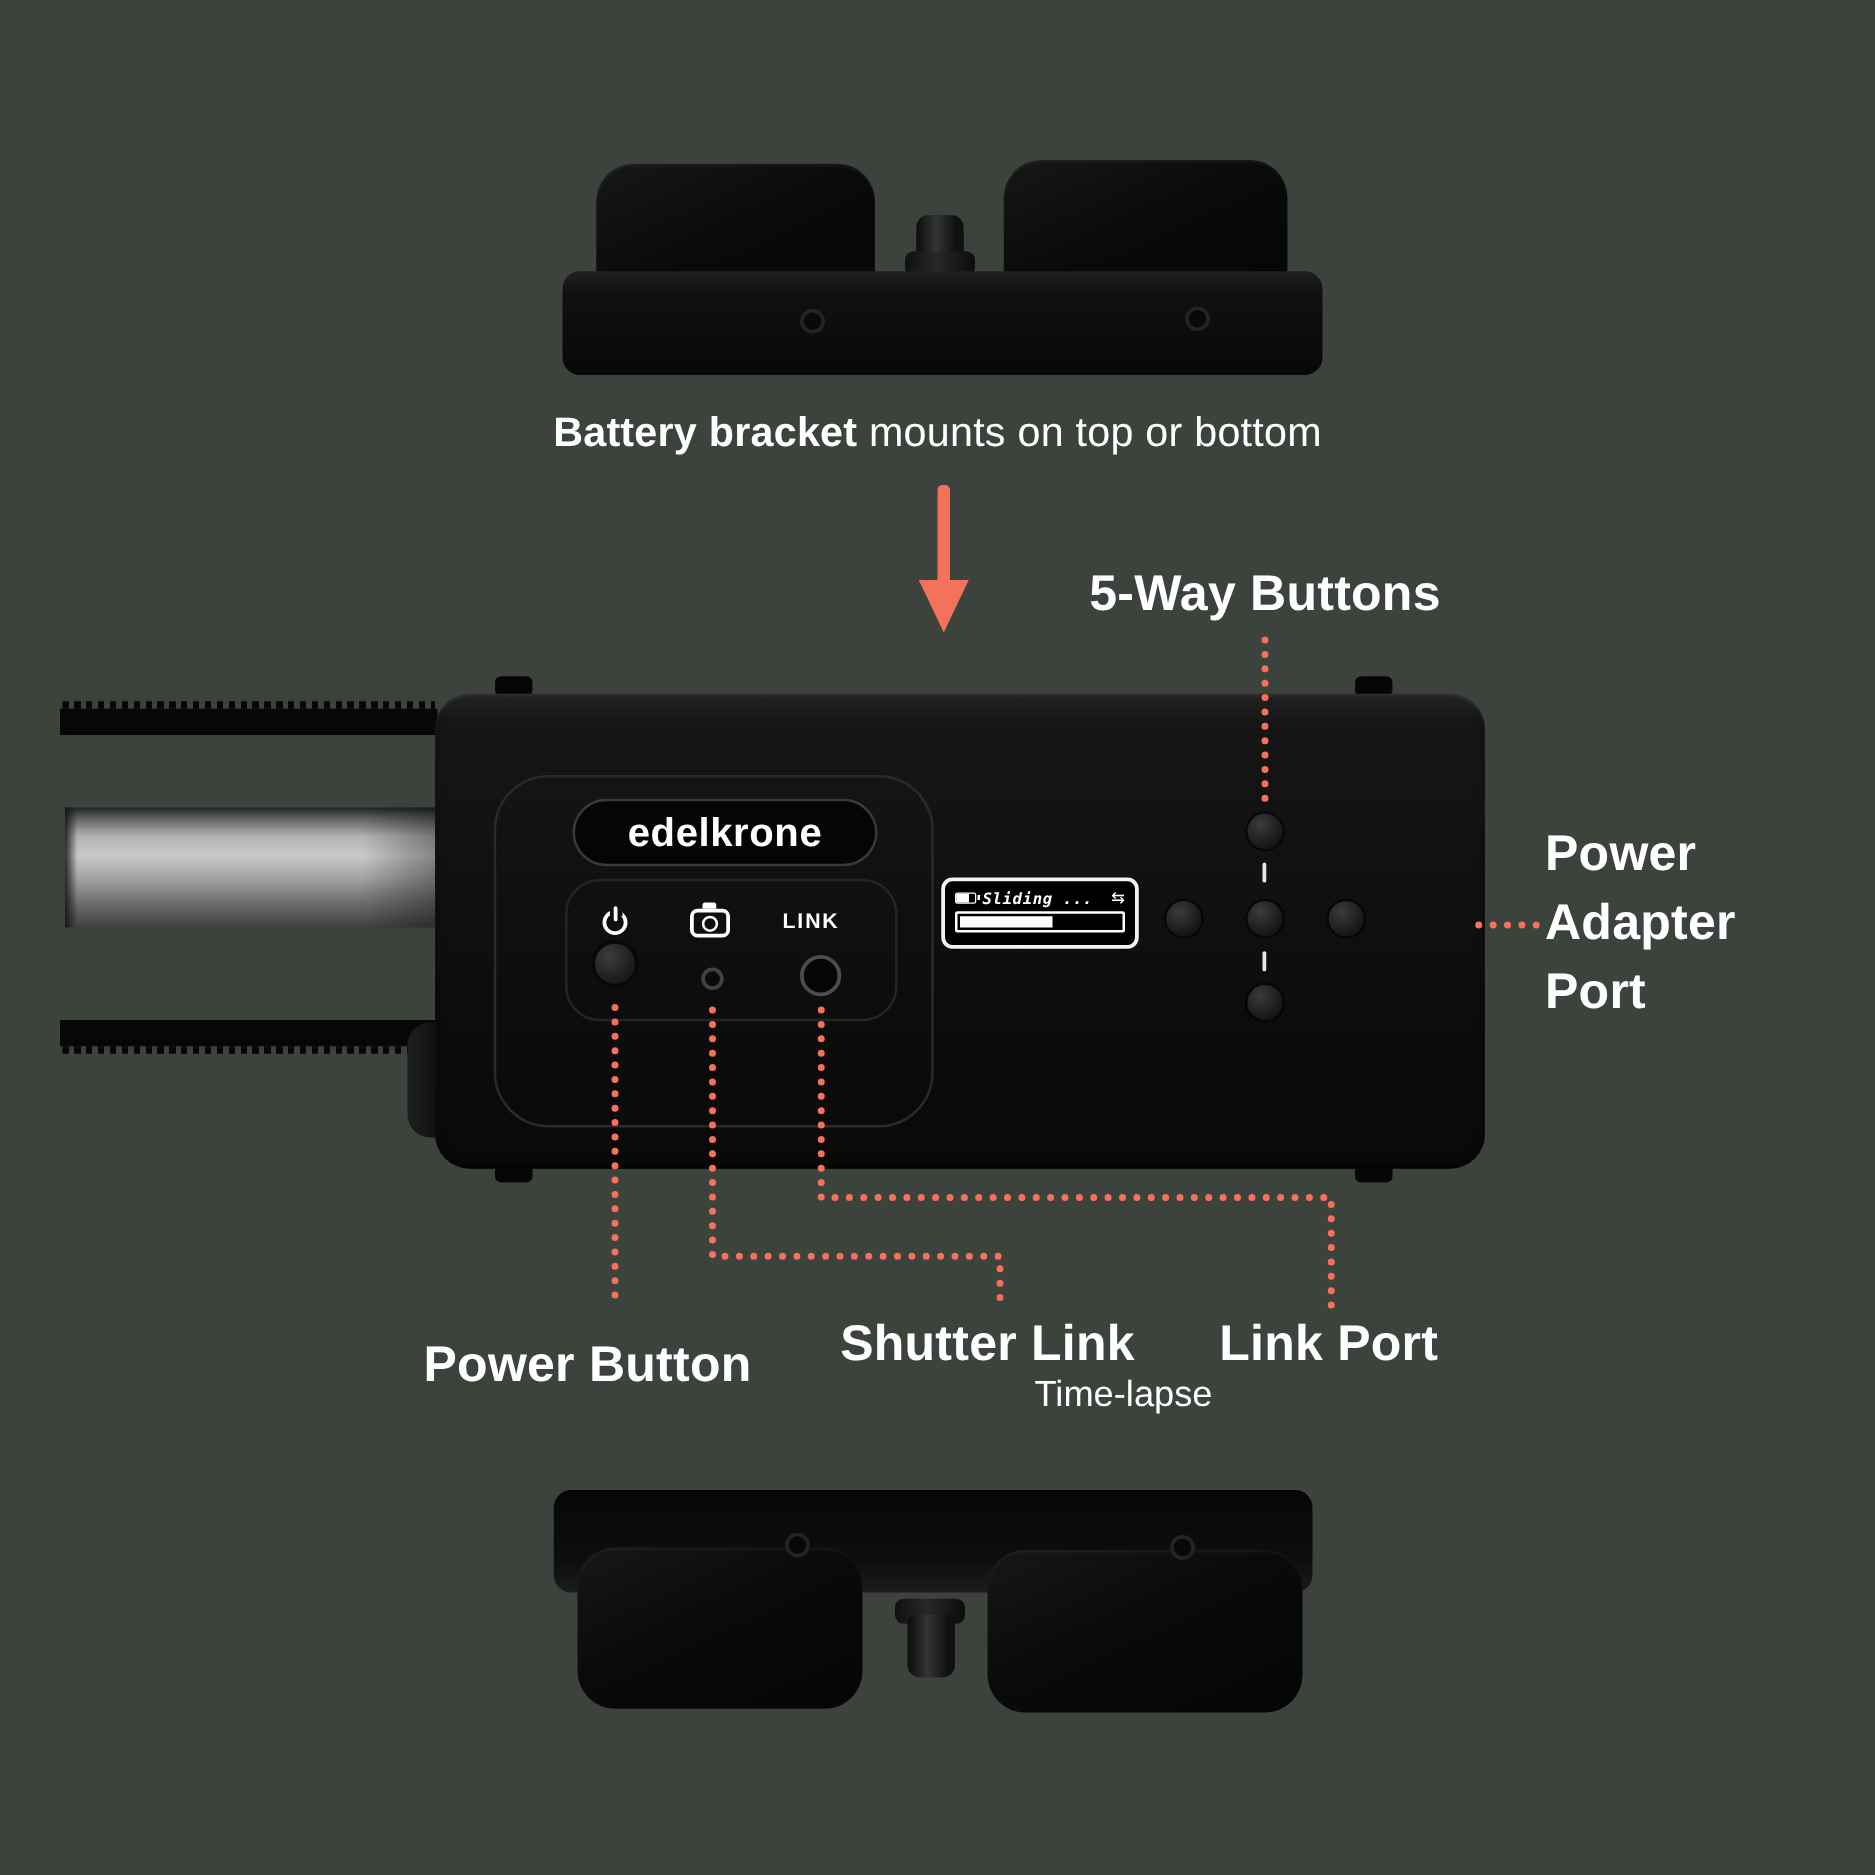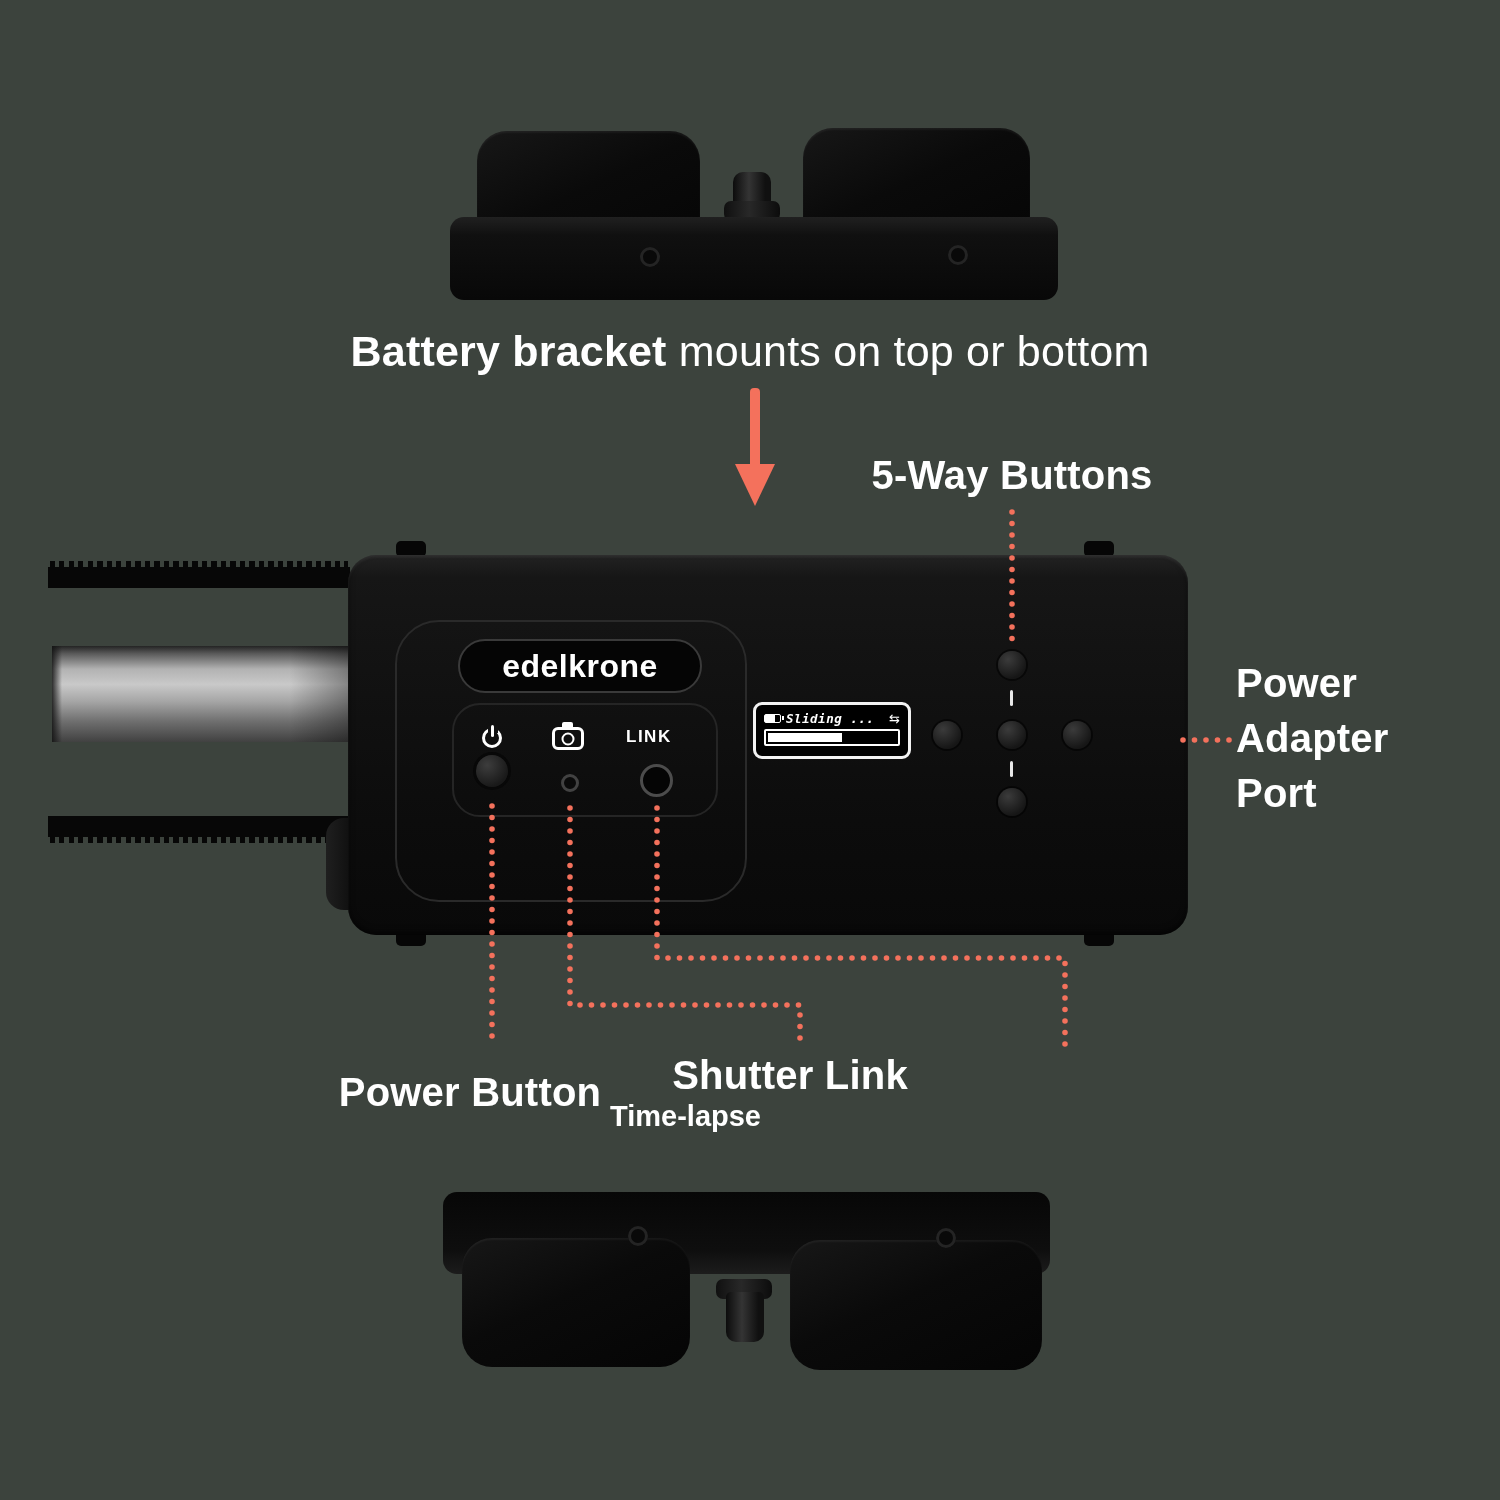--- a/index.html
+++ b/index.html
@@ -26,21 +26,21 @@
                background:linear-gradient(180deg,#202020 0%,#101010 22%,#080808 100%); }
   .bbase-bottom { left:443px; top:1192px; width:607px; height:82px; z-index:4;
                background:linear-gradient(0deg,#1c1c1c 0%,#0e0e0e 30%,#070707 100%); }
   .screw { position:absolute; width:20px; height:20px; border-radius:50%; background:#090909;
            box-shadow:inset 0 0 0 3px #242424; z-index:7; }
   .screw-t1 { left:640px; top:247px; } .screw-t2 { left:948px; top:245px; }
   .screw-b1 { left:628px; top:1226px; } .screw-b2 { left:936px; top:1228px; }
 
   
   .caption { left:0; top:327px; width:1500px; text-align:center; color:var(--text,#fff);
-             font-size:43px; font-weight:400; letter-spacing:0.2px; z-index:7; }
+             font-size:33px; font-weight:400; letter-spacing:0.2px; z-index:7; }
   .cap-bold { font-weight:700; }
 
   
   .belt { position:absolute; background:#070707; z-index:1; }
   .belt-top { left:48px; top:567px; width:302px; height:21px; }
   .belt-top::before { content:''; position:absolute; left:2px; right:2px; top:-6px; height:6px;
       background:repeating-linear-gradient(90deg,#070707 0 5px,transparent 5px 9.5px); }
   .belt-bottom { left:48px; top:816px; width:304px; height:21px; }
   .belt-bottom::after { content:''; position:absolute; left:2px; right:2px; bottom:-6px; height:6px;
       background:repeating-linear-gradient(90deg,#070707 0 5px,transparent 5px 9.5px); }
@@ -108,21 +108,21 @@
   .arrow-shape rect, .arrow-shape polygon { fill:var(--accent,#f4715c); }
 
   
   .lbl { position:absolute; color:var(--text,#fff); font-weight:700; font-size:40px; letter-spacing:0.2px; z-index:7; }
   .lbl-center { text-align:center; }
   .lbl-five-way { left:832px; top:453px; width:360px; }
   .lbl-power-adapter { left:1236px; top:656px; line-height:55px; }
   .lbl-power-button { left:290px; top:1053px; width:360px;margin-top:17px; }
   .lbl-shutter { left:610px; top:1053px; width:360px; }
   .lbl-link { left:883px; top:1053px; width:360px; }
-  .sub { position:absolute; color:var(--text,#fff); font-weight:700; font-size:29px; z-index:7; text-align:left; }
+  .sub { position:absolute; color:var(--text,#fff); font-weight:400; font-size:29px; z-index:7; text-align:right; }
   .sub-shutter { left:610px; top:1100px; width:360px; }
   .sub-link { left:883px; top:1100px; width:360px; }
 </style>
 </head>
 <body>
 
 <div class="stage">
 
   <div>
     <div class="pad pad-tl"></div>
@@ -202,20 +202,21 @@
 
   <div class="lbl lbl-power-adapter">
     <div>Power</div>
     <div>Adapter</div>
     <div>Port</div>
   </div>
 
   <div class="lbl lbl-center lbl-power-button">Power Button</div>
   <div class="lbl lbl-center lbl-shutter">Shutter Link</div>
   <div class="sub sub-shutter">Time-lapse</div>
+  <div class="lbl lbl-center lbl-link">Link Port</div>
 
   <div>
     <div class="bbase bbase-bottom"></div>
     <div class="pad pad-bl"></div>
     <div class="pad pad-br"></div>
     <div class="knob-base knob-base-bottom"></div>
     <div class="knob-stem knob-stem-bottom"></div>
     <div class="screw screw-b1"></div>
     <div class="screw screw-b2"></div>
   </div>

